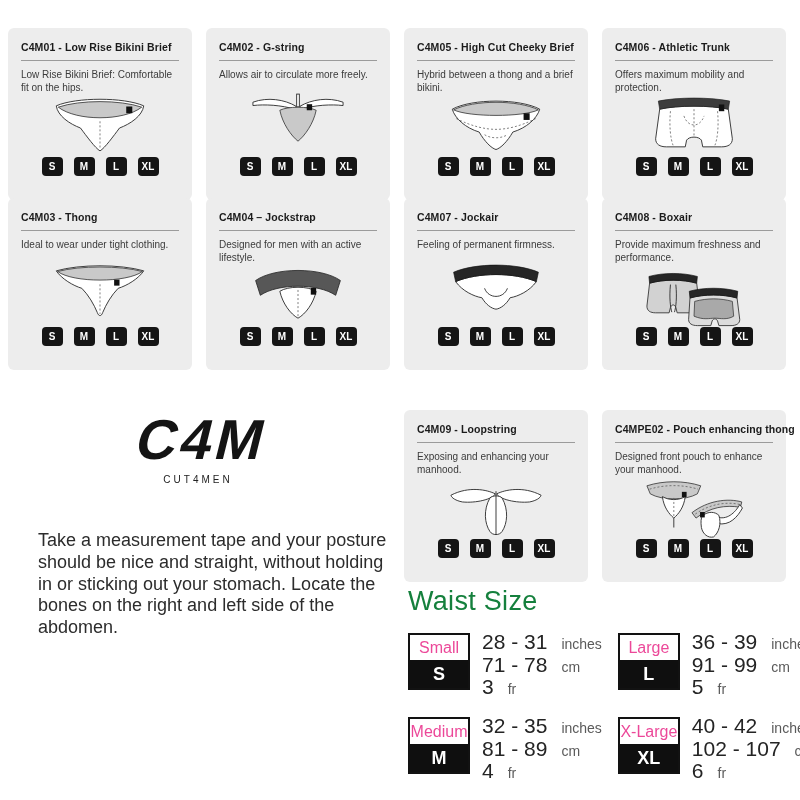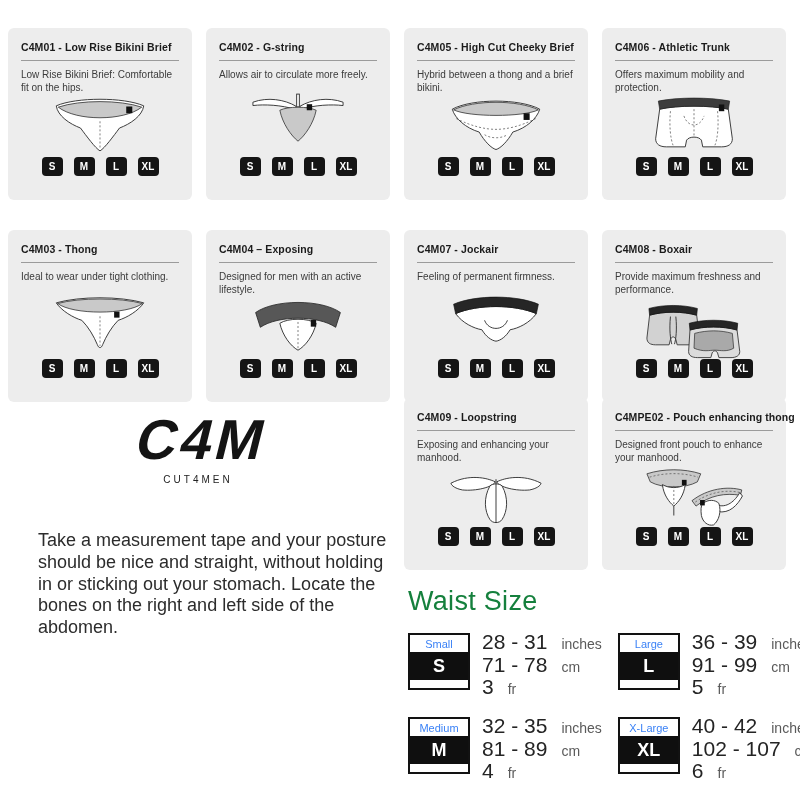--- a/index.html
+++ b/index.html
@@ -2,22 +2,22 @@
 <html><head>
 <meta charset="utf-8">
 <style>
   html,body { margin:0; padding:0; background:#ffffff; }
   #page {
     position:relative; width:800px; height:800px; background:#ffffff;
     font-family:"Liberation Sans", sans-serif; overflow:hidden;
   }
   .cards-row { position:absolute; left:8px; display:flex; gap:14px; }
   #row1 { top:28px; }
-  #row2 { top:230px; }
-  #row3 { top:398px; left:404px; }
+  #row2 { top:198px; }
+  #row3 { top:410px; left:404px; }
   .card {
     width:184px; height:172px; background:#ededed; border-radius:6px;
     padding:13px 13px 22px; box-sizing:border-box;
     display:flex; flex-direction:column;
   }
   .card-title {
     font-size:10.5px; font-weight:bold; color:#1b1b1b; margin:0;
     white-space:nowrap; letter-spacing:0.1px;
   }
   .divider { border-bottom:1px solid #9b9b9b; margin:7px 0; }
@@ -35,21 +35,21 @@
   #instructions {
     position:absolute; left:38px; top:518px; width:352px;
     font-size:18px; line-height:1.21; color:#2c2c2c;
   }
   #instructions p { margin:12px 0 22px; }
   #waist { position:absolute; left:408px; top:586px; width:386px; }
   #waist h2 { font-size:27px; font-weight:400; color:#15803d; margin:0 0 16px; letter-spacing:0.3px; }
   .waist-grid { display:grid; grid-template-columns:1fr 1fr; column-gap:16px; row-gap:18px; }
   .size-entry { display:flex; }
   .size-box { width:58px; height:53px; border:2px solid #121212; flex-shrink:0; background:#fff; }
-  .size-box-label { height:17px; display:flex; align-items:center; justify-content:center; font-size:11px; color:#3b82f6; }
+  .size-box-label { height:25px; display:flex; align-items:center; justify-content:center; font-size:16px; color:#ec4899; }
   .size-box-letter { height:28px; background:#0f0f0f; color:#fff; font-weight:bold; font-size:18px; display:flex; align-items:center; justify-content:center; }
   .size-measures { margin-left:12px; line-height:1.08; margin-top:-2px; }
   .m-line { display:flex; align-items:baseline; gap:14px; white-space:nowrap; }
   .m-num { font-size:21px; color:#242424; }
   .m-unit { font-size:14px; color:#5a5a5a; }
   .g-stroke { fill:none; stroke:#333; stroke-width:1.4; }
   .g-white { fill:#ffffff; stroke:#333; stroke-width:1.4; }
   .g-gray { fill:#c9c9c9; stroke:#333; stroke-width:1.2; }
   .g-dark { fill:#3d3d3d; stroke:#222; stroke-width:1; }
   .g-black { fill:#262626; stroke:#111; stroke-width:1; }
@@ -166,21 +166,21 @@
       </div>
       <div class="badges">
         <span class="badge">S</span>
         <span class="badge">M</span>
         <span class="badge">L</span>
         <span class="badge">XL</span>
       </div>
     </div>
 
     <div class="card">
-      <h3 class="card-title">C4M04 – Exposing</h3>
+      <h3 class="card-title">C4M04 – Jockstrap</h3>
       <div class="divider"></div>
       <p class="card-desc">Designed for men with an active lifestyle.</p>
       <div class="illo">
         <svg viewBox="0 0 150 110">
           <path d="M12,32 C40,12 110,12 138,32 L131,54 C105,36 45,36 19,54 Z" fill="#575757" stroke="#222" stroke-width="1.2"></path>
           <path class="g-white" d="M48,48 C60,40 90,40 102,48 C98,66 86,82 75,88 C64,82 52,66 48,48 Z"></path>
           <path class="g-dash" d="M75,46 L75,86"></path>
           <rect class="g-tag" x="94" y="43" width="8" height="10"></rect>
         </svg>
       </div>

